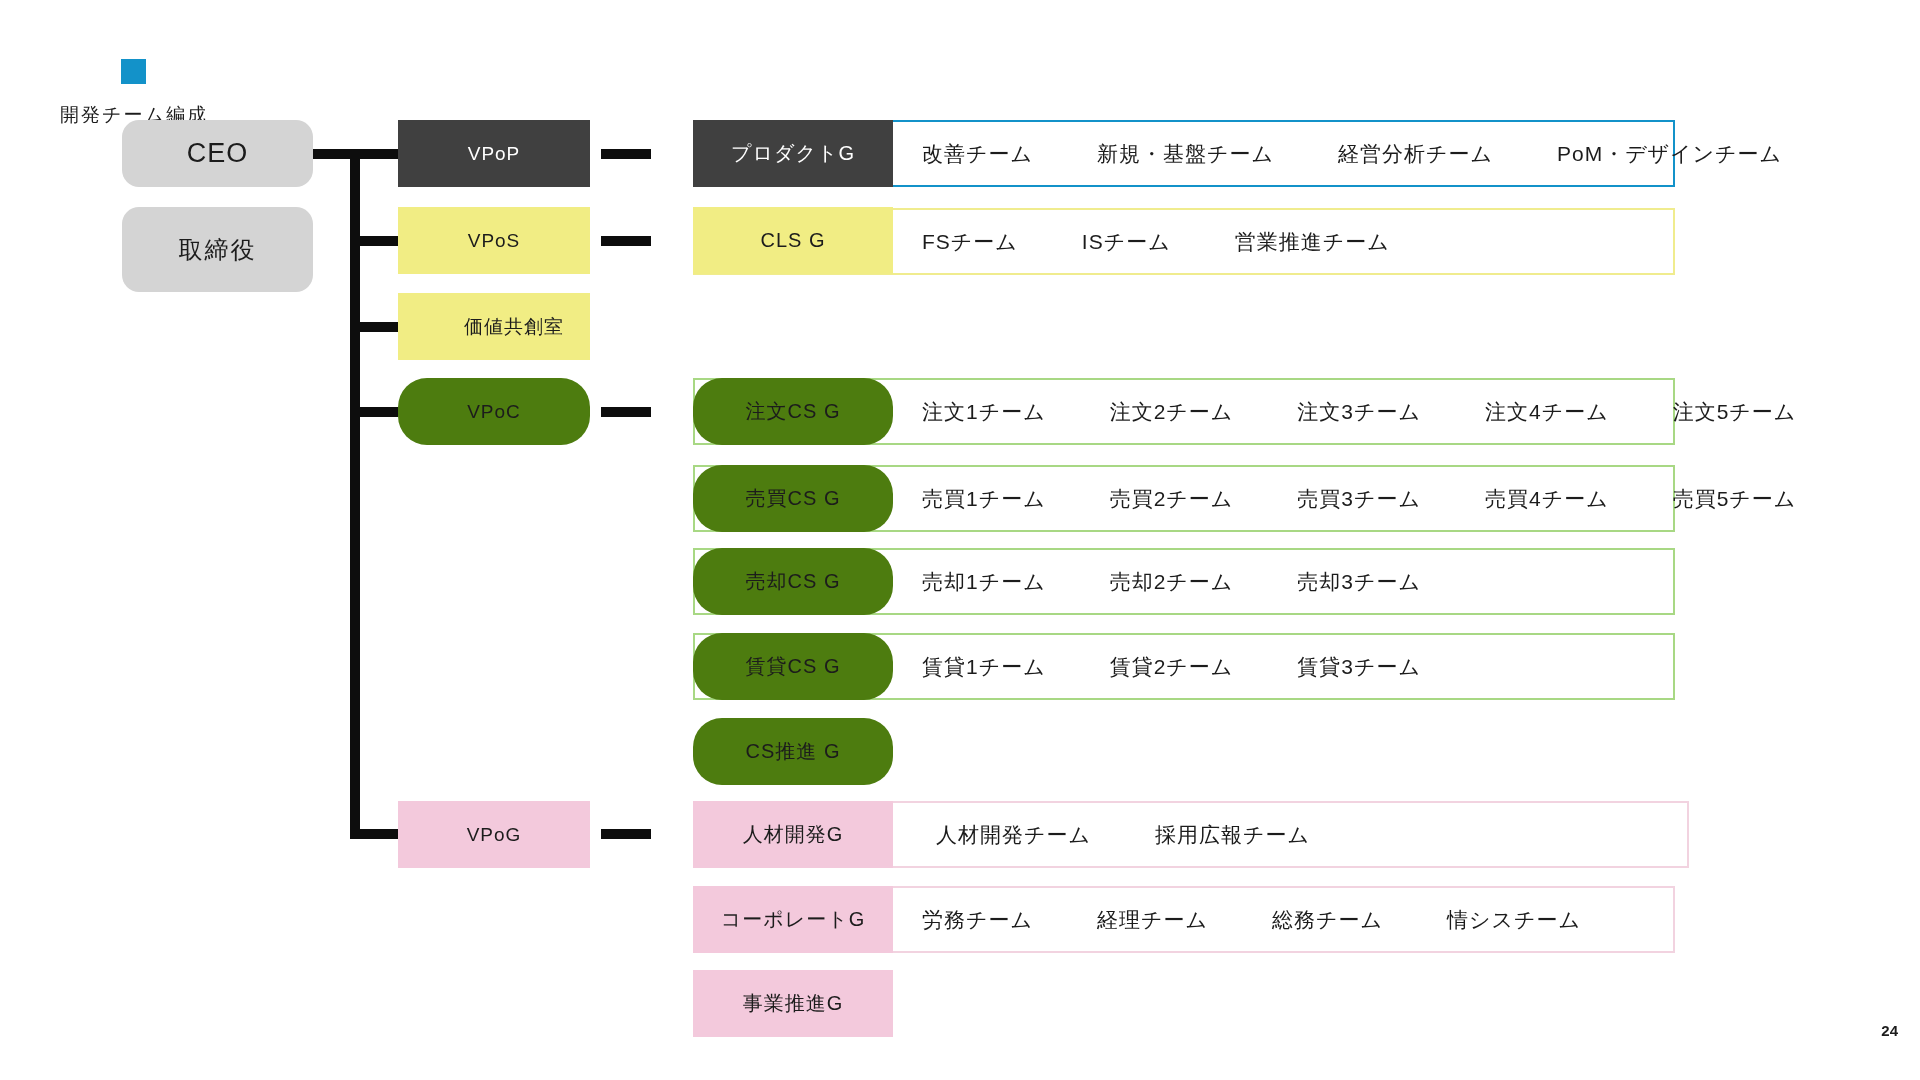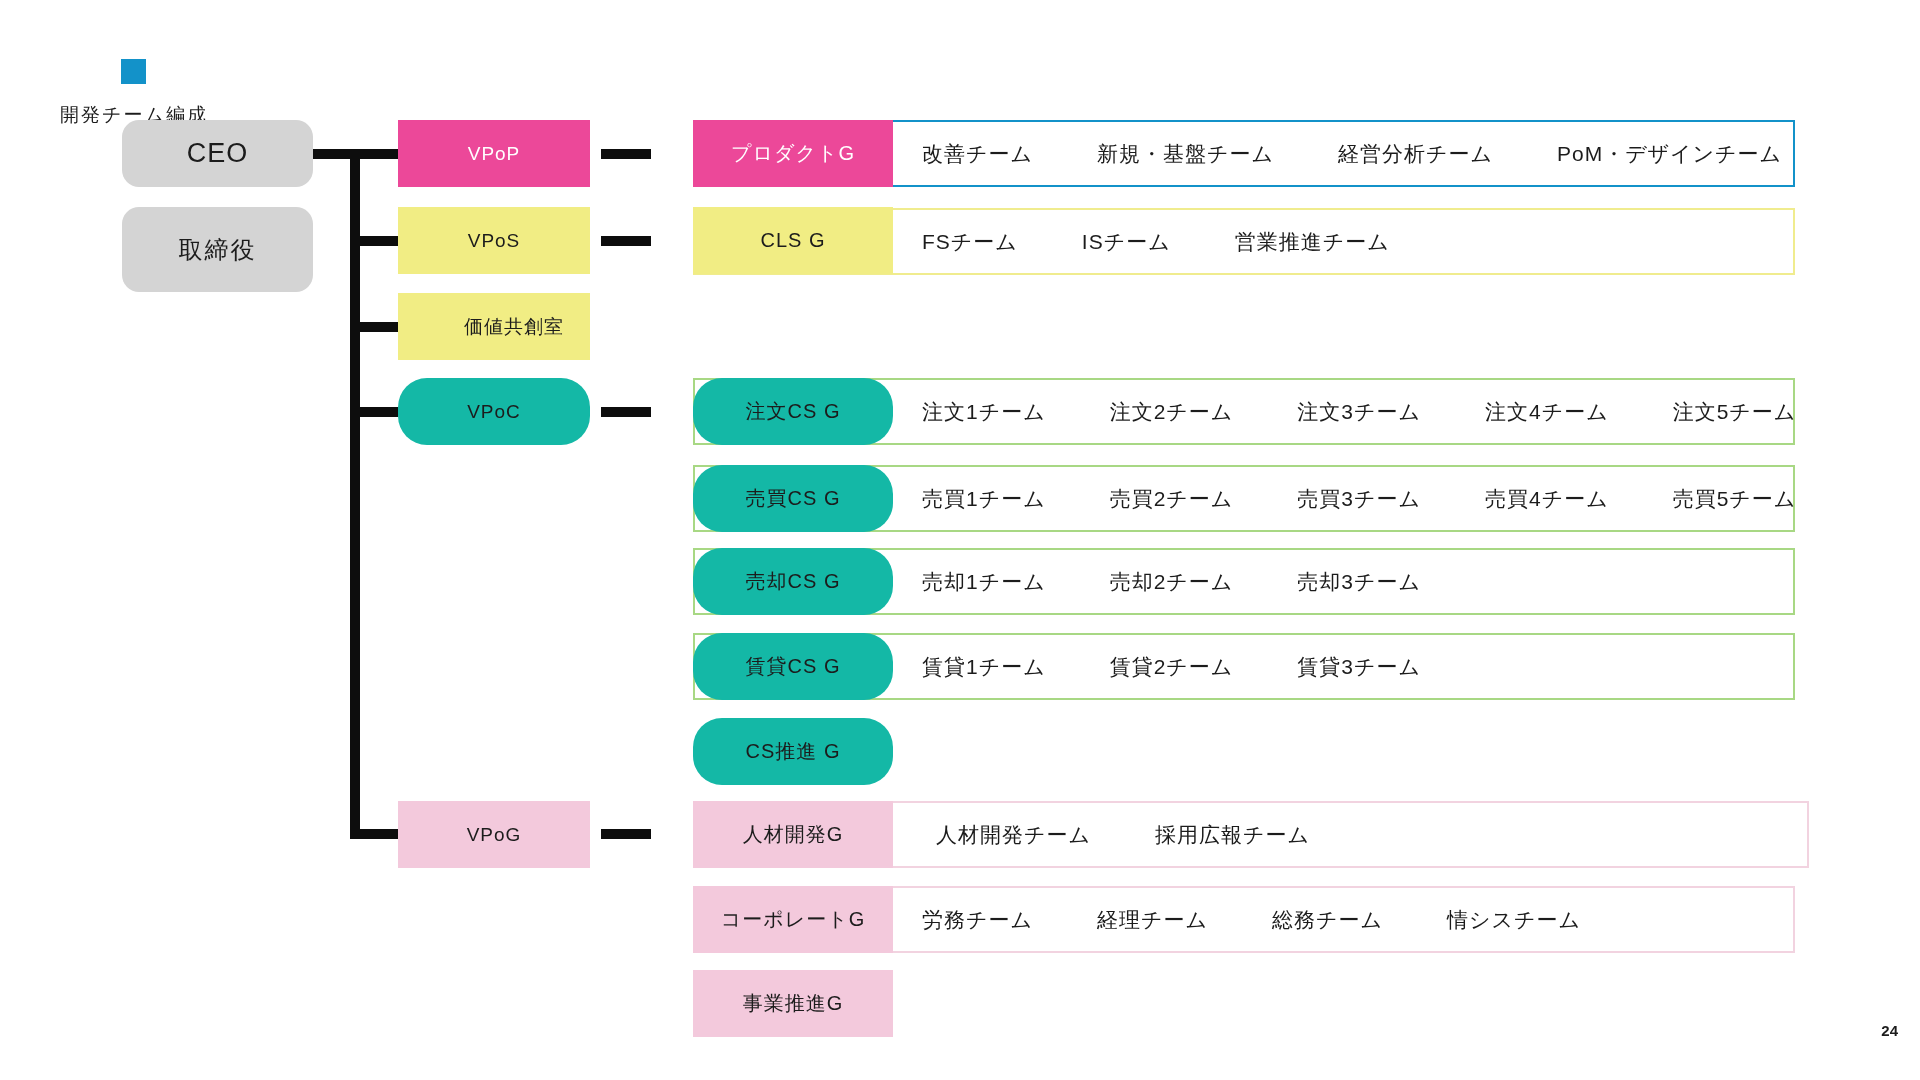--- a/index.html
+++ b/index.html
@@ -9,32 +9,32 @@
   }
   .title-row{position:absolute;left:60px;top:59px;display:flex;align-items:center;gap:18px;flex-direction:column;}
   .title-bullet{width:25px;height:25px;background:#1392c9;display:inline-block;}
   .title-text{font-size:19px;font-weight:500;letter-spacing:2px;}
 
   .box{
     position:absolute;box-sizing:border-box;display:flex;align-items:center;justify-content:center;
     text-align:center;
   }
   .gray{background:#d4d4d4;border-radius:17px;}
-  .blue{background:#ec4899;color:#ffffff;}
+  .blue{background:#404040;color:#ffffff;}
   .yellow{background:#f1ed84;}
-  .green{background:#14b8a6;border-radius:29px;}
+  .green{background:#4d7c0f;border-radius:29px;}
   .pink{background:#f3c9dc;}
 
   .ceo{left:122px;top:120px;width:191px;height:67px;font-size:27px;font-weight:500;letter-spacing:1px;}
   .director{left:122px;top:207px;width:191px;height:85px;font-size:24px;font-weight:500;letter-spacing:2px;}
 
   .vpbox{left:398px;width:192px;height:67px;font-size:19px;font-weight:500;letter-spacing:1px;}
 
   .row-container{
-    position:absolute;left:693px;width:1102px;height:67px;box-sizing:border-box;
+    position:absolute;left:693px;width:982px;height:67px;box-sizing:border-box;
     background:#ffffff;border:2px solid;display:flex;align-items:center;
     gap:64px;padding-left:227px;
   }
   .row-container.b-blue{border-color:#1392c9;}
   .row-container.b-yellow{border-color:#f0ec8e;}
   .row-container.b-green{border-color:#a8d884;}
   .row-container.b-pink{border-color:#f2d3e0;}
 
   .group-label{left:693px;width:200px;height:67px;font-size:20px;font-weight:500;letter-spacing:1px;}
   .team{font-size:21px;font-weight:500;letter-spacing:1px;white-space:nowrap;}

